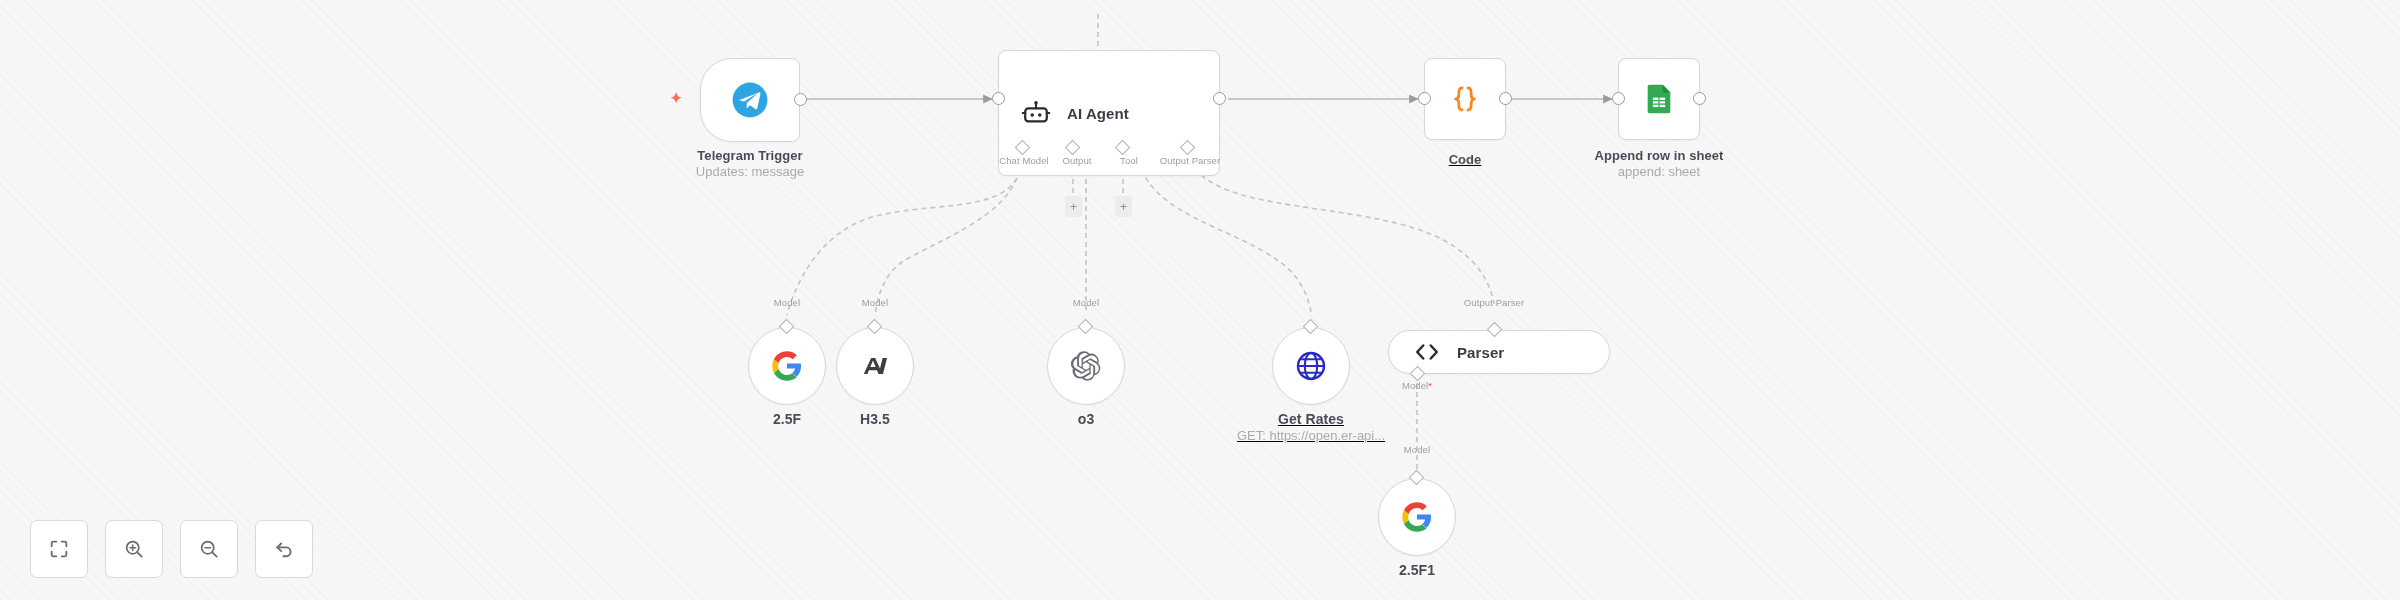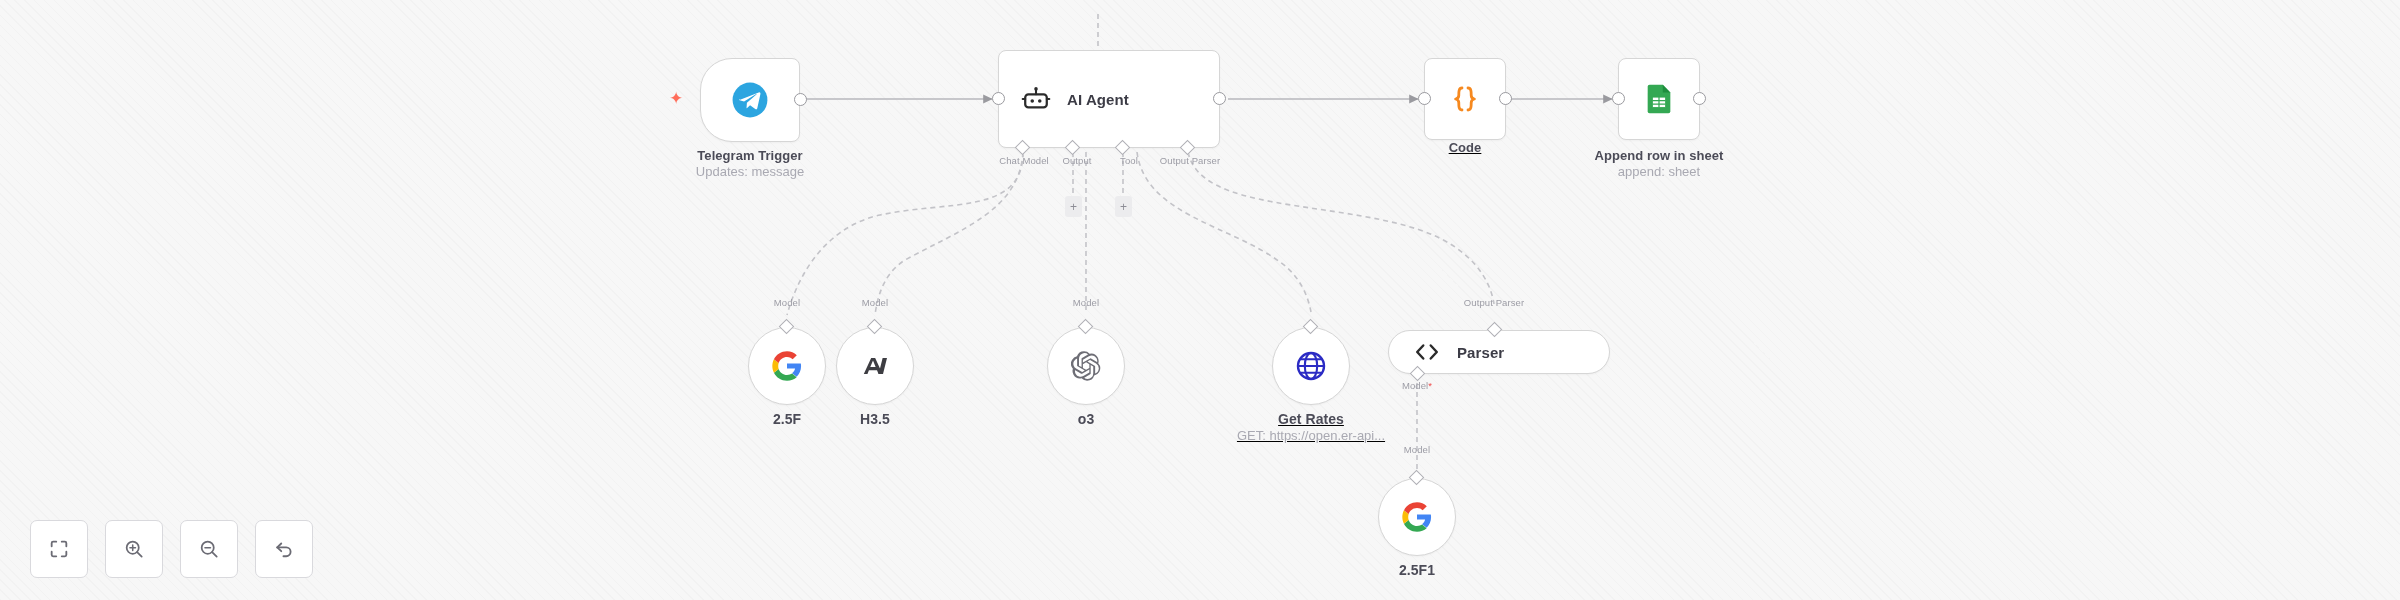--- a/index.html
+++ b/index.html
@@ -253,21 +253,21 @@
     </div>
     <span class="bolt" style="left:-31px; top:32px;">✦</span>
     <span class="port-circle" style="left:94px; top:35px;"></span>
   </div>
   <div class="node-caption" style="left:750px; top:148px;">
     <span class="cap-title">Telegram Trigger</span>
     <span class="cap-sub">Updates: message</span>
   </div>
 
   <div class="node" style="left:998px; top:50px; width:222px; height:98px;">
-    <div class="node-box node-wide" style="left:0; top:0; width:222px; height:98px;">
+    <div class="node-box node-wide" style="left:0; top:0; width:222px; height:126px;">
       <span class="icon-wrap">
         <svg width="30" height="30" viewBox="0 0 32 32">
           <rect x="4.5" y="11" width="23" height="14" rx="3.4" fill="none" stroke="#2b2b2b" stroke-width="2.4"></rect>
           <path d="M16 11 V6.4" stroke="#2b2b2b" stroke-width="2.2" stroke-linecap="round"></path>
           <circle cx="16" cy="5.2" r="1.9" fill="#2b2b2b"></circle>
           <circle cx="12" cy="18.2" r="1.9" fill="#2b2b2b"></circle>
           <circle cx="20" cy="18.2" r="1.9" fill="#2b2b2b"></circle>
           <path d="M4.5 16 H1.8 M27.5 16 H30.2" stroke="#2b2b2b" stroke-width="2.2" stroke-linecap="round"></path>
         </svg>
       </span>
@@ -301,21 +301,21 @@
           <path d="M15 7 C11.5 7 11.8 11.6 11.8 14.2 C11.8 16.6 10.6 17.6 8.6 18
                    C10.6 18.4 11.8 19.4 11.8 21.8 C11.8 24.4 11.5 29 15 29" fill="none" stroke="#f6891f" stroke-width="2.8" stroke-linecap="round" stroke-linejoin="round"></path>
           <path d="M21 7 C24.5 7 24.2 11.6 24.2 14.2 C24.2 16.6 25.4 17.6 27.4 18
                    C25.4 18.4 24.2 19.4 24.2 21.8 C24.2 24.4 24.5 29 21 29" fill="none" stroke="#f6891f" stroke-width="2.8" stroke-linecap="round" stroke-linejoin="round"></path>
         </svg>
       </span>
     </div>
     <span class="port-circle" style="left:-6px; top:34px;"></span>
     <span class="port-circle" style="left:75px; top:34px;"></span>
   </div>
-  <div class="node-caption" style="left:1465px; top:140px;text-decoration:underline;">
+  <div class="node-caption" style="left:1465px; top:152px;text-decoration:underline;">
     <span class="cap-title">Code</span>
   </div>
 
   <div class="node" style="left:1618px; top:58px; width:82px; height:82px;">
     <div class="node-box node-square" style="left:0; top:0; width:82px; height:82px;">
       <span class="icon-wrap">
         <svg width="34" height="34" viewBox="0 0 36 36">
           <path d="M8 3 H22 L30 11 V31 A2 2 0 0 1 28 33 H8 A2 2 0 0 1 6 31 V5 A2 2 0 0 1 8 3 Z" fill="#34a853"></path>
           <path d="M22 3 L30 11 H22 Z" fill="#1e8e3e"></path>
           <rect x="11" y="16" width="14" height="11" fill="#ffffff"></rect>

